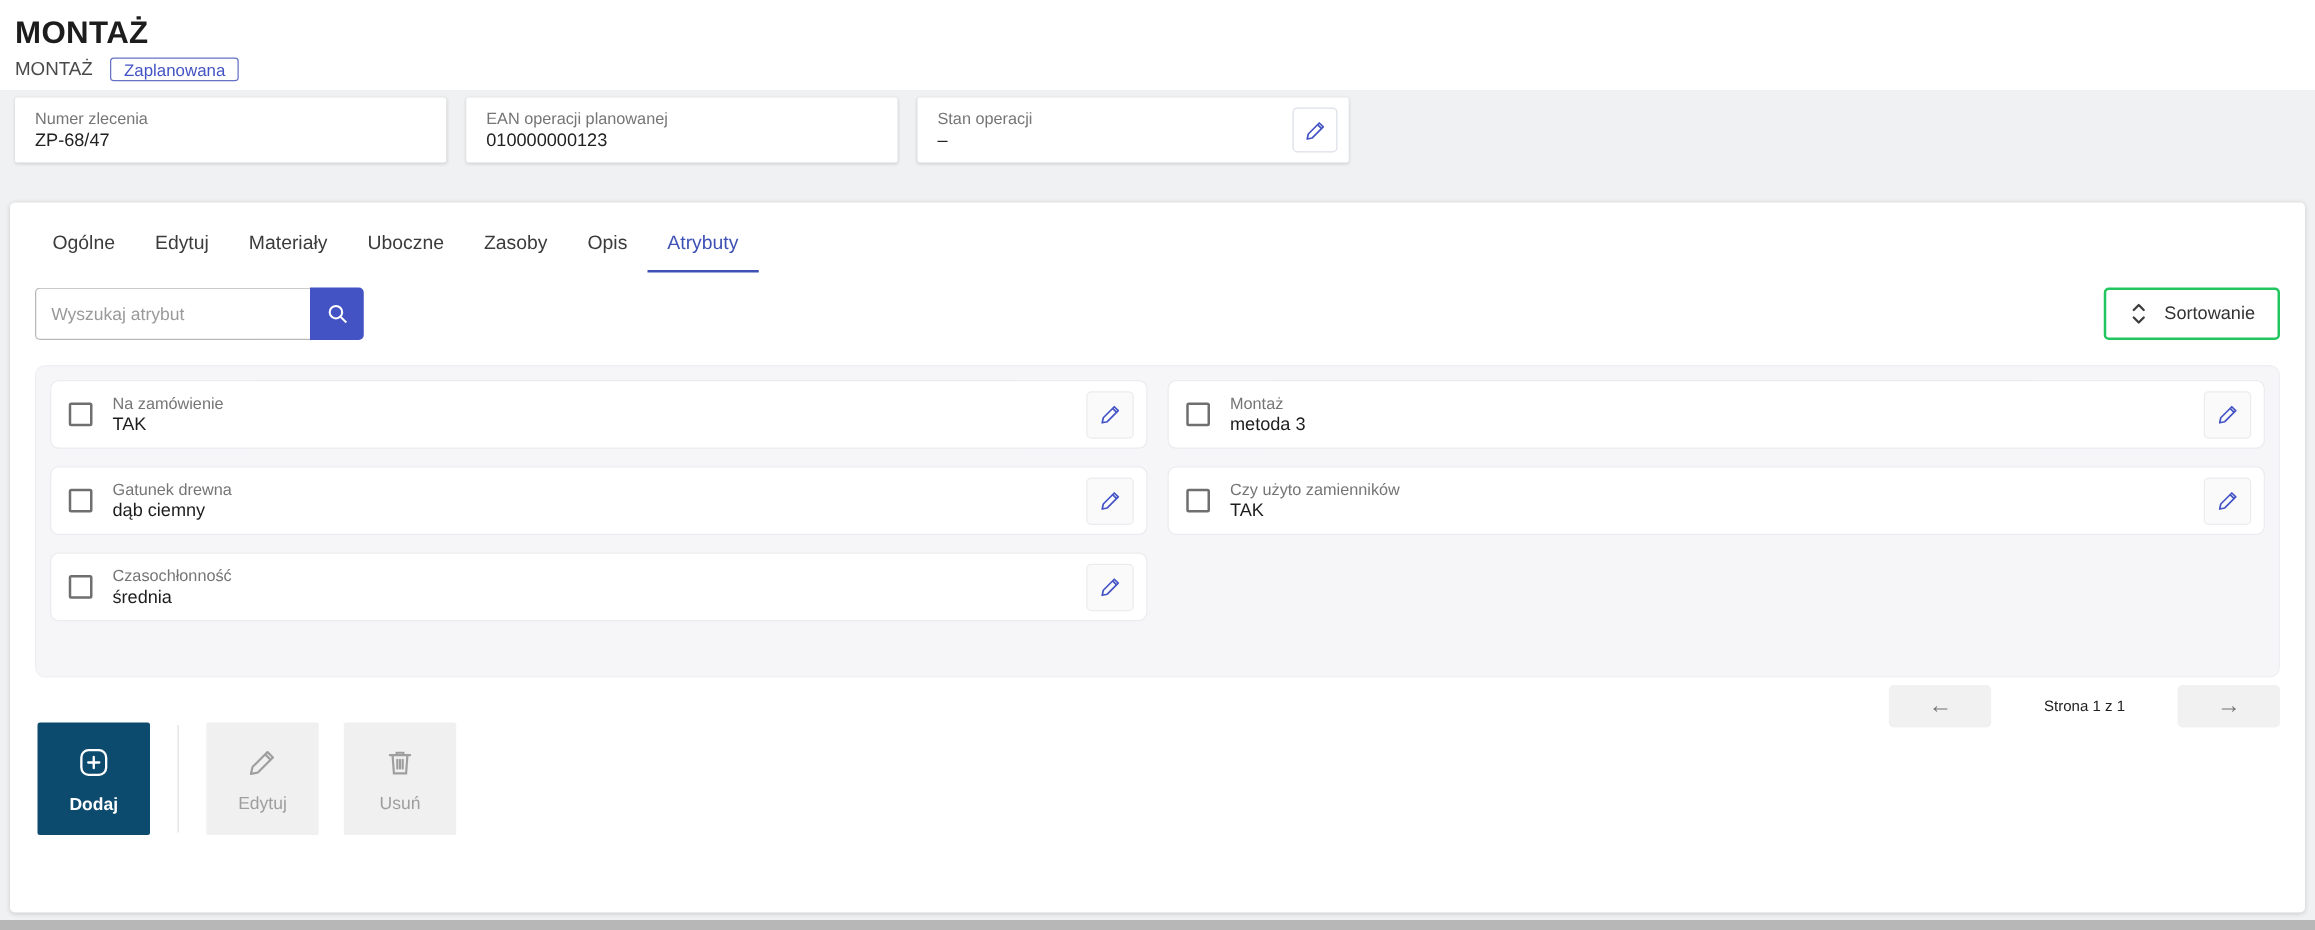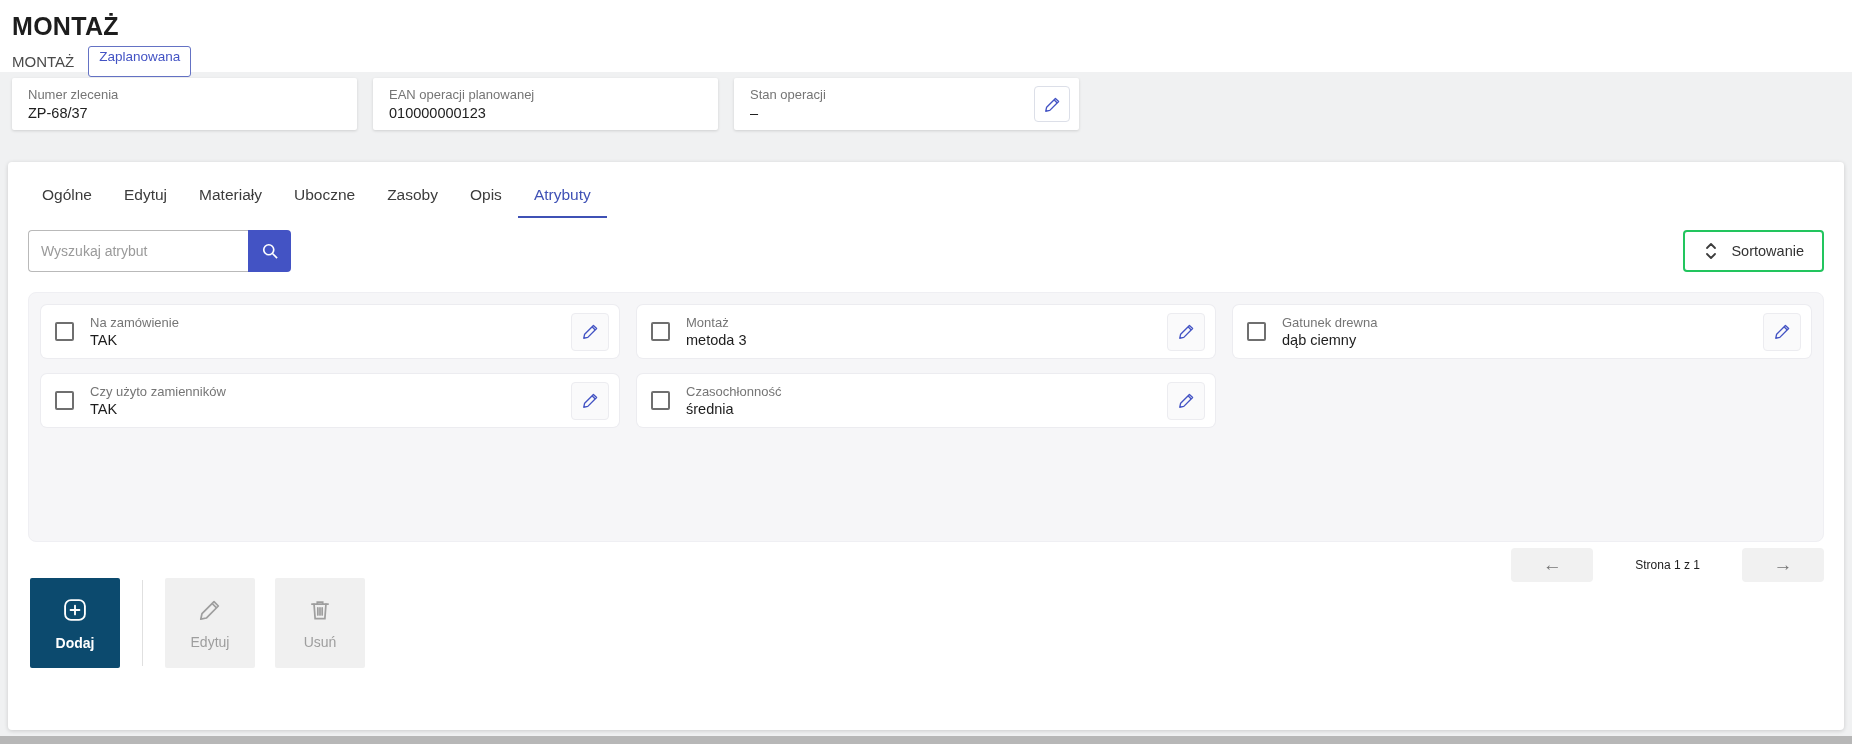--- a/index.html
+++ b/index.html
@@ -10,21 +10,21 @@
     font-family:"Liberation Sans", sans-serif;
     color:#212121;
   }
   
   .header { position:absolute; top:0; left:0; right:0; height:72px; background:#fff; padding:12px 12px 0; }
   .page-title { font-size:25px; font-weight:700; color:#1d1d1d; letter-spacing:.3px; }
   .sub-row { display:flex; align-items:center; gap:14px; margin-top:5px; }
   .sub-title { font-size:15px; color:#4a4a4a; font-weight:500; }
   .status-badge {
     font-size:13.5px; color:#4353c4; border:1px solid #6472c4; border-radius:3px;
-    padding:2px 10px 12px; background:#fff;
+    padding:2px 10px 0; background:#fff;
   }
   
   .info-row { position:absolute; top:78px; left:12px; display:flex; gap:16px; }
   .info-card {
     position:relative; width:345px; height:52px; background:#fff; border-radius:2px;
     box-shadow:0 1px 3px rgba(0,0,0,.14); padding:9px 16px;
   }
   .info-label { font-size:13px; color:#757575; }
   .info-value { font-size:14.5px; color:#212121; margin-top:3px; }
   .icon-btn {
@@ -57,21 +57,21 @@
   .sort-btn {
     display:flex; align-items:center; gap:12px; height:42px; padding:0 18px;
     background:#fff; border:2px solid #22c55e; border-radius:4px; font-size:14.5px; color:#333;
     cursor:pointer; font-family:"Liberation Sans", sans-serif;
   }
   
   .attr-panel {
     margin:20px 20px 0; background:#f6f6f8; border:1px solid #efeff3; border-radius:8px;
     padding:12px; height:250px;
   }
-  .attr-grid { display:grid; grid-template-columns:repeat(3,1fr); gap:16px 18px; }
+  .attr-grid { display:grid; grid-template-columns:repeat(2,1fr); gap:16px 18px; }
   .attr-card {
     display:flex; align-items:center; min-height:53px; background:#fff; border-radius:6px;
     padding:7px 10px 7px 14px; box-shadow:0 0 0 1px #ececf0;
   }
   .checkbox {
     width:19px; height:19px; border:2px solid #6f6f6f; border-radius:2px; background:#fff;
     flex:0 0 auto; cursor:pointer;
   }
   .attr-texts { margin-left:16px; }
   .attr-name { font-size:13px; color:#757575; }
@@ -112,21 +112,21 @@
     <div class="page-title">MONTAŻ</div>
     <div class="sub-row">
       <span class="sub-title">MONTAŻ</span>
       <span class="status-badge">Zaplanowana</span>
     </div>
   </div>
 
   <div class="info-row">
     <div class="info-card">
       <div class="info-label">Numer zlecenia</div>
-      <div class="info-value">ZP-68/37</div>
+      <div class="info-value">ZP-68/47</div>
     </div>
     <div class="info-card">
       <div class="info-label">EAN operacji planowanej</div>
       <div class="info-value">010000000123</div>
     </div>
     <div class="info-card">
       <div class="info-label">Stan operacji</div>
       <div class="info-value">–</div>
       <div class="icon-btn">
         <span>

